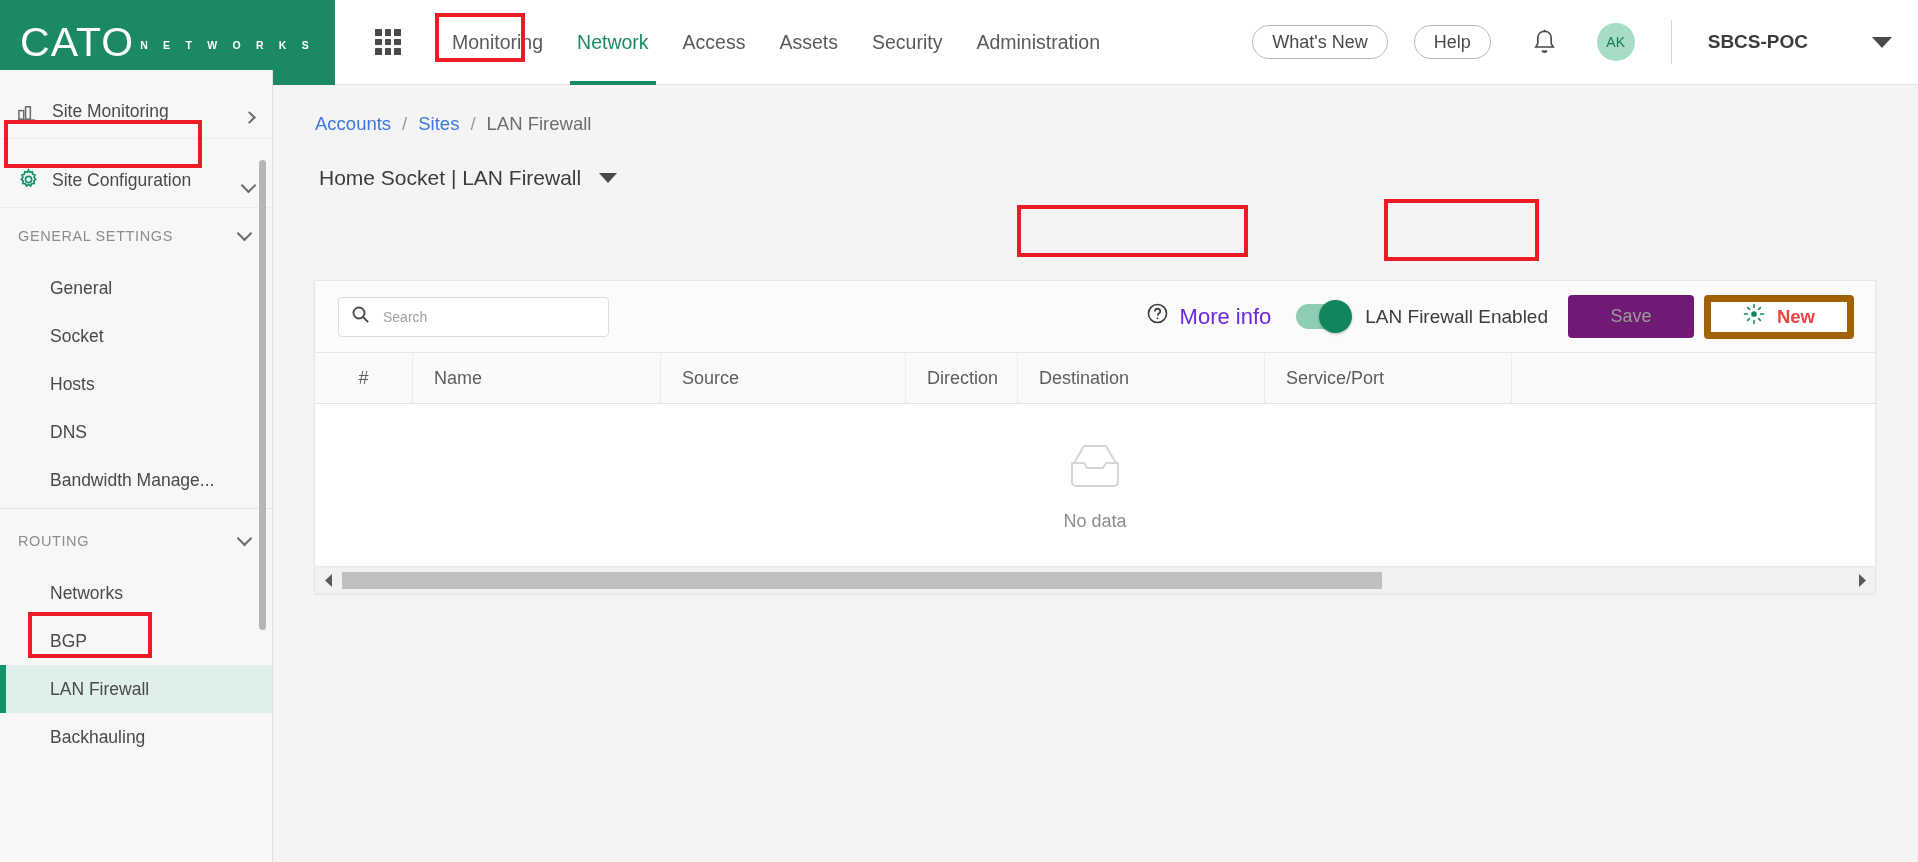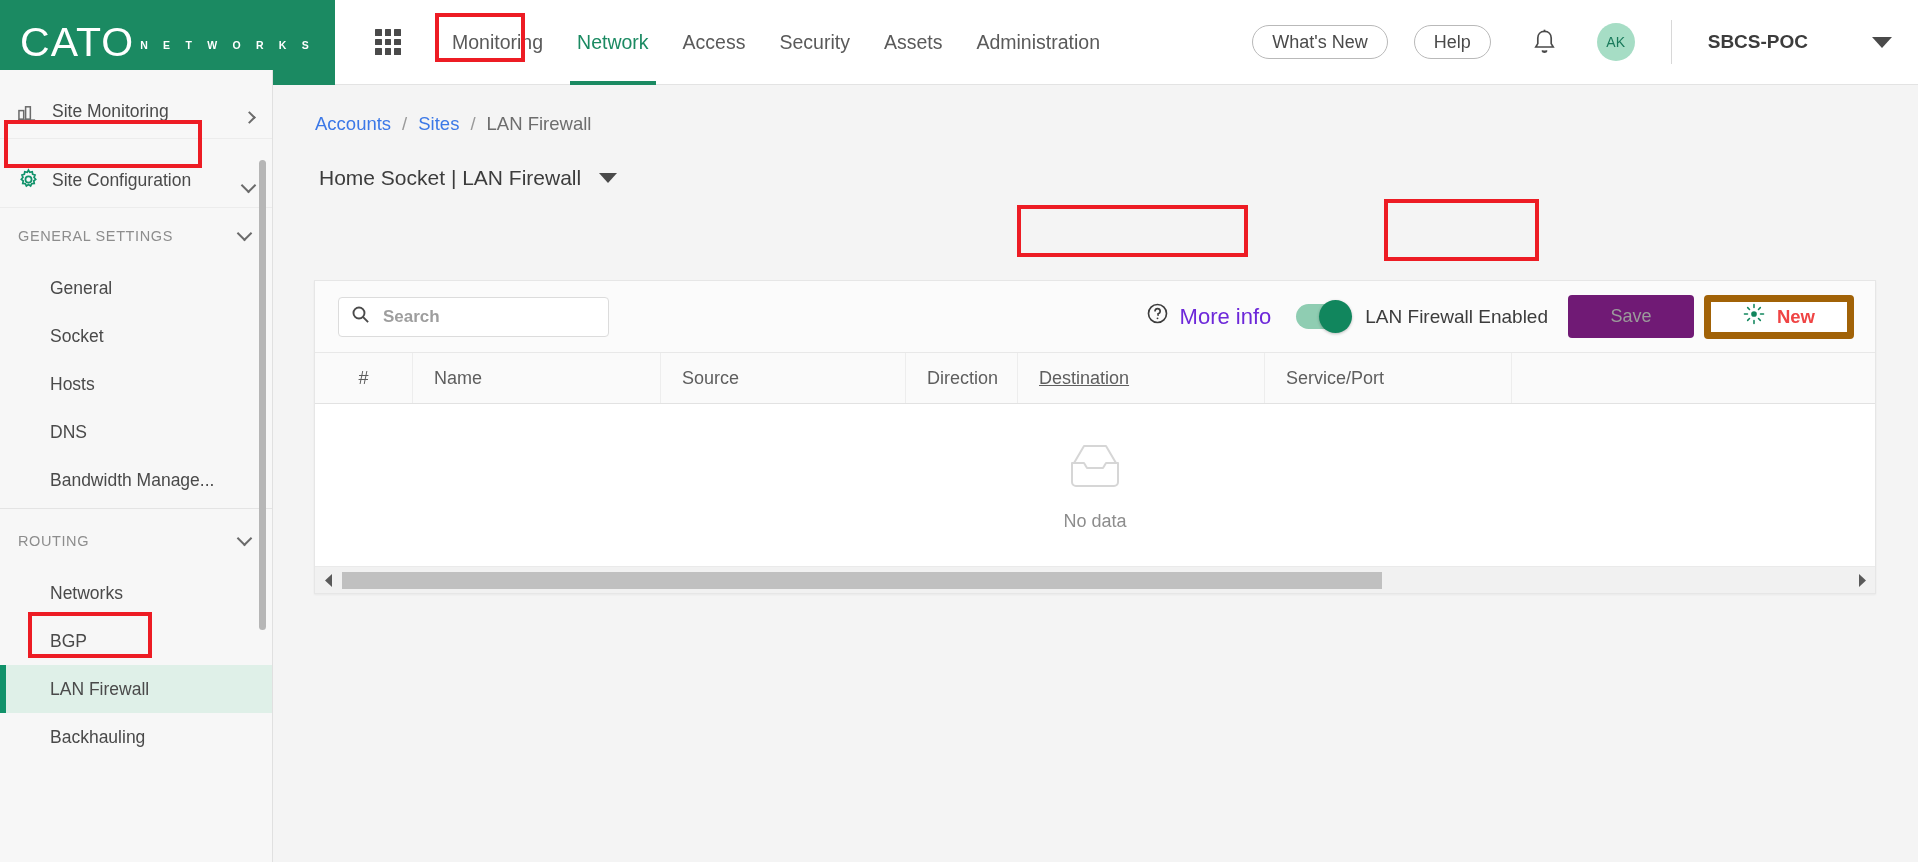--- a/index.html
+++ b/index.html
@@ -151,24 +151,23 @@
   }
   .toolbar {
     height: 71px; display: flex; align-items: center;
     padding: 0 0 0 23px; background: #fbfbfb;
   }
   .searchbox {
     width: 271px; height: 40px; border: 1px solid #dcdcdc; border-radius: 4px;
     display: flex; align-items: center; padding: 0 12px; background: #fff;
   }
   .searchbox input {
-    border: none; outline: none; flex: 1; font-size: 17px;
+    border: none; outline: none; flex: 1; font-size: 14px;
     color: #4a4a4a; margin-left: 11px; background: transparent;
     font-family: "Liberation Sans", sans-serif;
-    font-weight: bold;
   }
   .searchbox input::placeholder { color: #9e9e9e; }
   .tb-spacer { flex: 1; }
   .moreinfo {
     display: flex; align-items: center; gap: 11px;
     font-size: 22px; color: #6d28d9; cursor: pointer; margin-right: 15px;
   }
   .toggle-wrap {
     display: flex; align-items: center; gap: 15px;
     padding: 0 8px 0 10px; height: 54px; margin-right: 12px;
@@ -203,21 +202,21 @@
   }
   .th {
     display: flex; align-items: center; padding-left: 21px;
     font-size: 18px; color: #5e5e5e;
     border-right: 1px solid #ededed; white-space: nowrap;
   }
   .th.c-num { width: 98px; justify-content: center; padding-left: 0; }
   .th.c-name { width: 248px; }
   .th.c-src { width: 245px; }
   .th.c-dir { width: 112px; }
-  .th.c-dst { width: 247px; text-decoration: underline; }
+  .th.c-dst { width: 247px; }
   .th.c-svc { width: 247px; }
   .th.c-tail { flex: 1; border-right: none; }
 
   .empty {
     height: 162px; display: flex; flex-direction: column;
     align-items: center; justify-content: center; gap: 12px; background: #fff;
   }
   .empty-lbl { font-size: 18px; color: #8d8d8d; }
 
   .hscroll {
@@ -256,22 +255,22 @@
           <i></i>
           <i></i>
           <i></i>
           <i></i>
           <i></i>
           <i></i>
       </div>
       <div class="nav-item">Monitoring</div>
       <div class="nav-item active">Network</div>
       <div class="nav-item">Access</div>
+      <div class="nav-item">Assets</div>
       <div class="nav-item">Security</div>
-      <div class="nav-item">Assets</div>
       <div class="nav-item">Administration</div>
 
       <div class="tb-spacer"></div>
 
       <div class="top-right">
         <div class="pill">What's New</div>
         <div class="pill">Help</div>
         <div class="bell">
           <svg width="27" height="29" viewBox="0 0 24 26" fill="none" stroke="#4a4a4a" stroke-width="1.5">
             <path d="M12 3 C8.3 3 6 5.6 6 9 v5 l-1.8 3 H19.8 L18 14 V9 c0-3.4-2.3-6-6-6z"></path>

